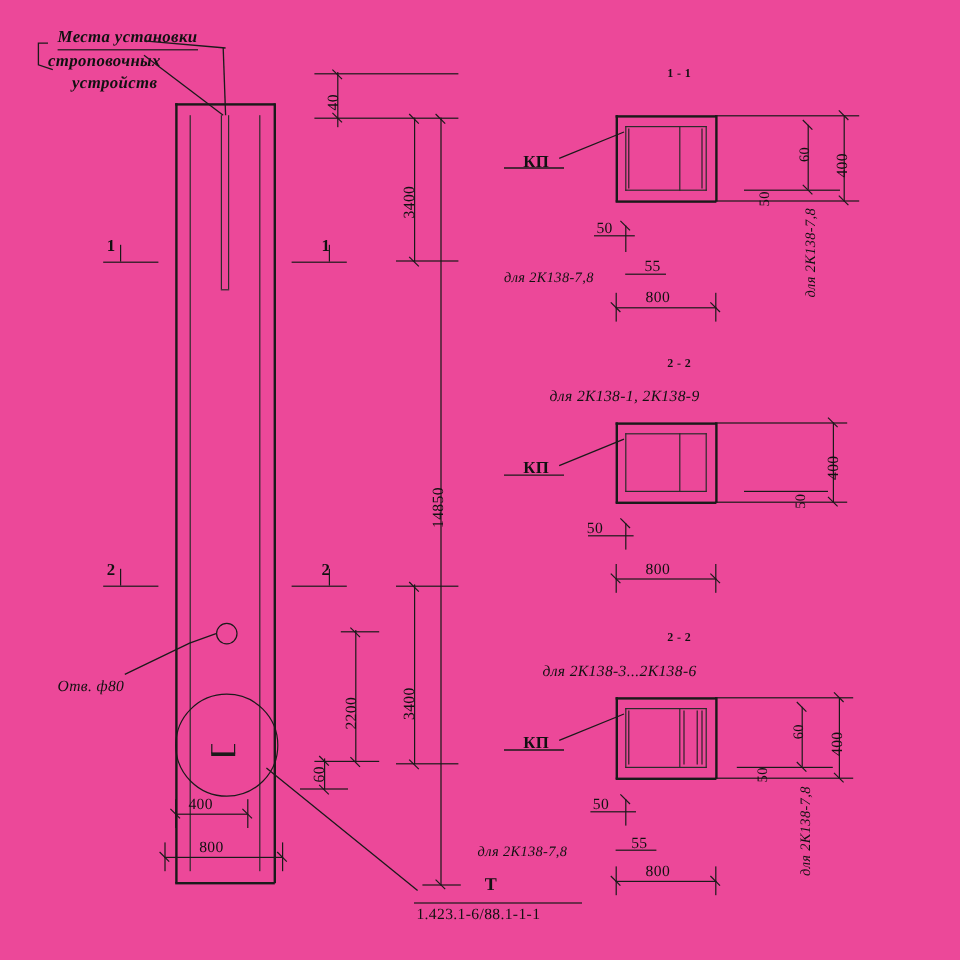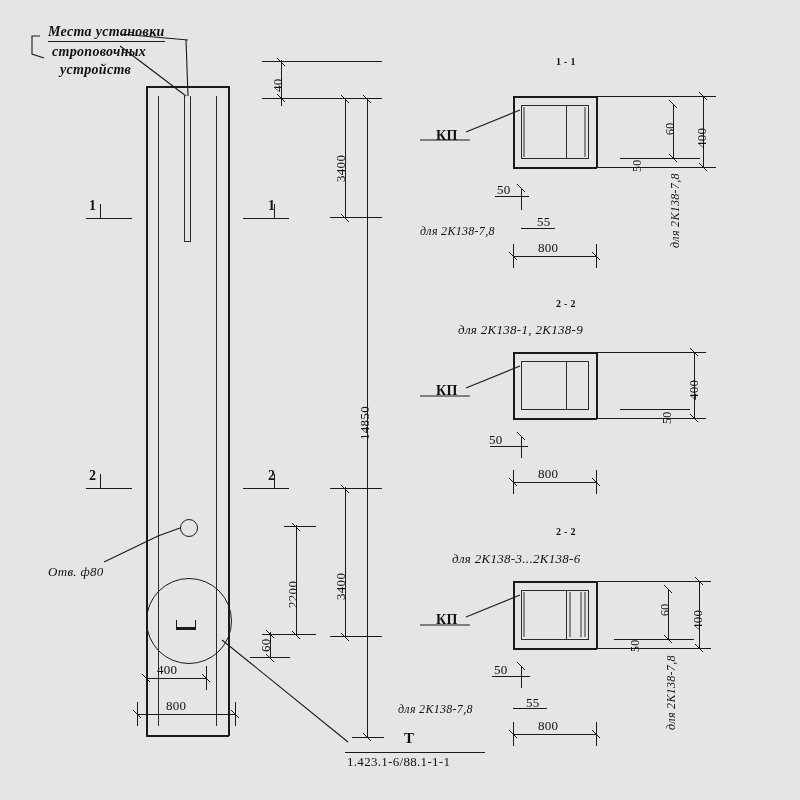--- a/index.html
+++ b/index.html
@@ -4,21 +4,21 @@
 <style>
   html, body {
     margin: 0;
     padding: 0;
     background: #ffffff;
   }
   #sheet {
     position: relative;
     width: 800px;
     height: 800px;
-    background: #e5e5e5;
+    background: #ec4899;
     font-family: "Liberation Serif", serif;
     color: #111;
     overflow: hidden;
   }
   .ln {
     position: absolute;
     background: #1a1a1a;
   }
   .h { height: 1px; }
   .v { width: 1px; }
@@ -71,21 +71,21 @@
   <div class="ln thick h" style="left:146px; top:735px; width:83px;"></div>
 
   <div class="ln v thin" style="left:158px; top:96px; height:630px;"></div>
   <div class="ln v thin" style="left:216px; top:96px; height:630px;"></div>
 
   <div class="ln v thin" style="left:184px; top:96px; height:145px;"></div>
   <div class="ln v thin" style="left:190px; top:96px; height:145px;"></div>
   <div class="ln h thin" style="left:184px; top:241px; width:7px;"></div>
 
   <div class="lbl hand bold" style="left:48px; top:24px; font-size:14px; border-bottom:1px solid #1a1a1a; padding-bottom:1px;">Места установки</div>
-  <div class="lbl hand bold" style="left:52px; top:44px; font-size:14px;font-style:italic;">строповочных</div>
+  <div class="lbl hand bold" style="left:40px; top:44px; font-size:14px;font-style:italic;">строповочных</div>
   <div class="lbl hand bold" style="left:60px; top:62px; font-size:14px;">устройств</div>
 
   <div class="circle" style="left:180px; top:519px; width:16px; height:16px;"></div>
   <div class="lbl hand" style="left:48px; top:564px; font-size:13px;">Отв. ф80</div>
 
   <div class="circle" style="left:146px; top:578px; width:84px; height:84px;"></div>
   <div class="ln h" style="left:176px; top:627px; width:20px; height:3px;"></div>
   <div class="ln v" style="left:176px; top:620px; height:8px;"></div>
   <div class="ln v" style="left:195px; top:620px; height:8px;"></div>
 

